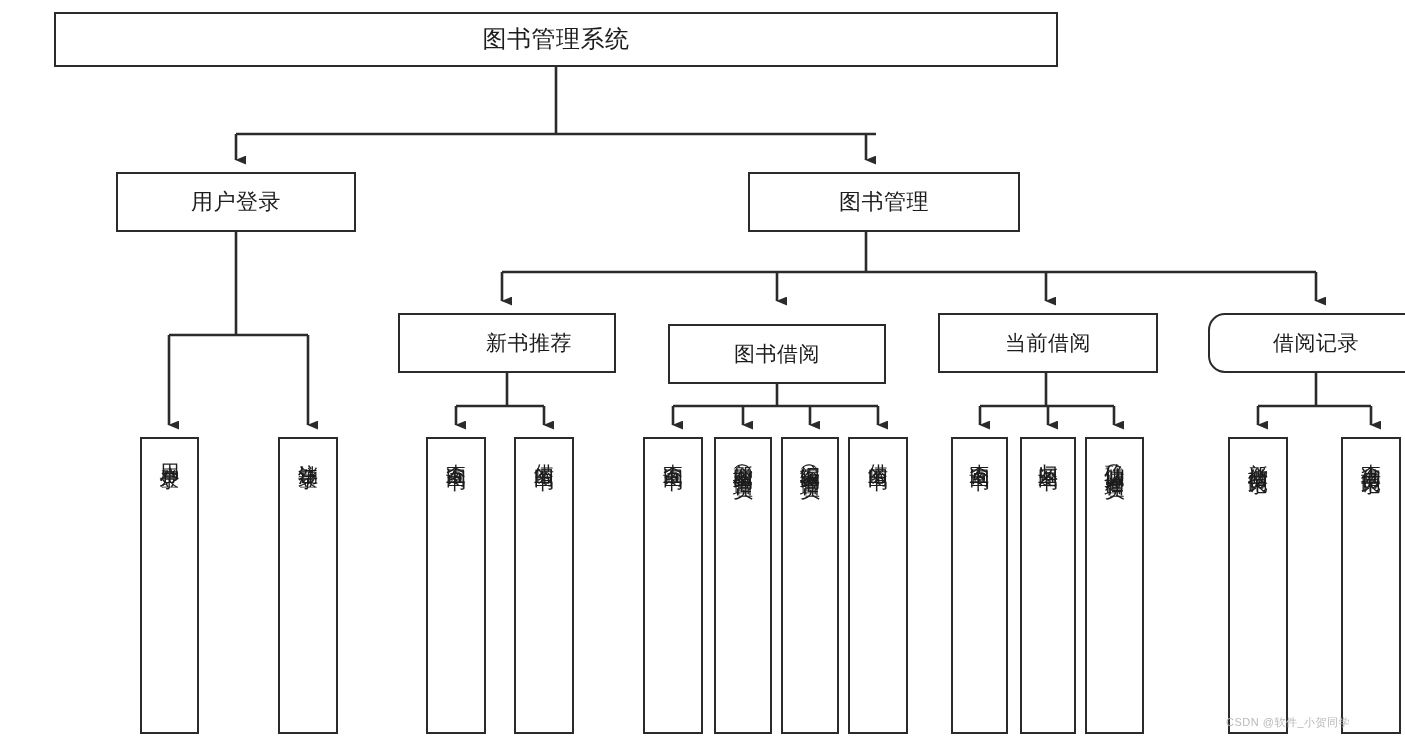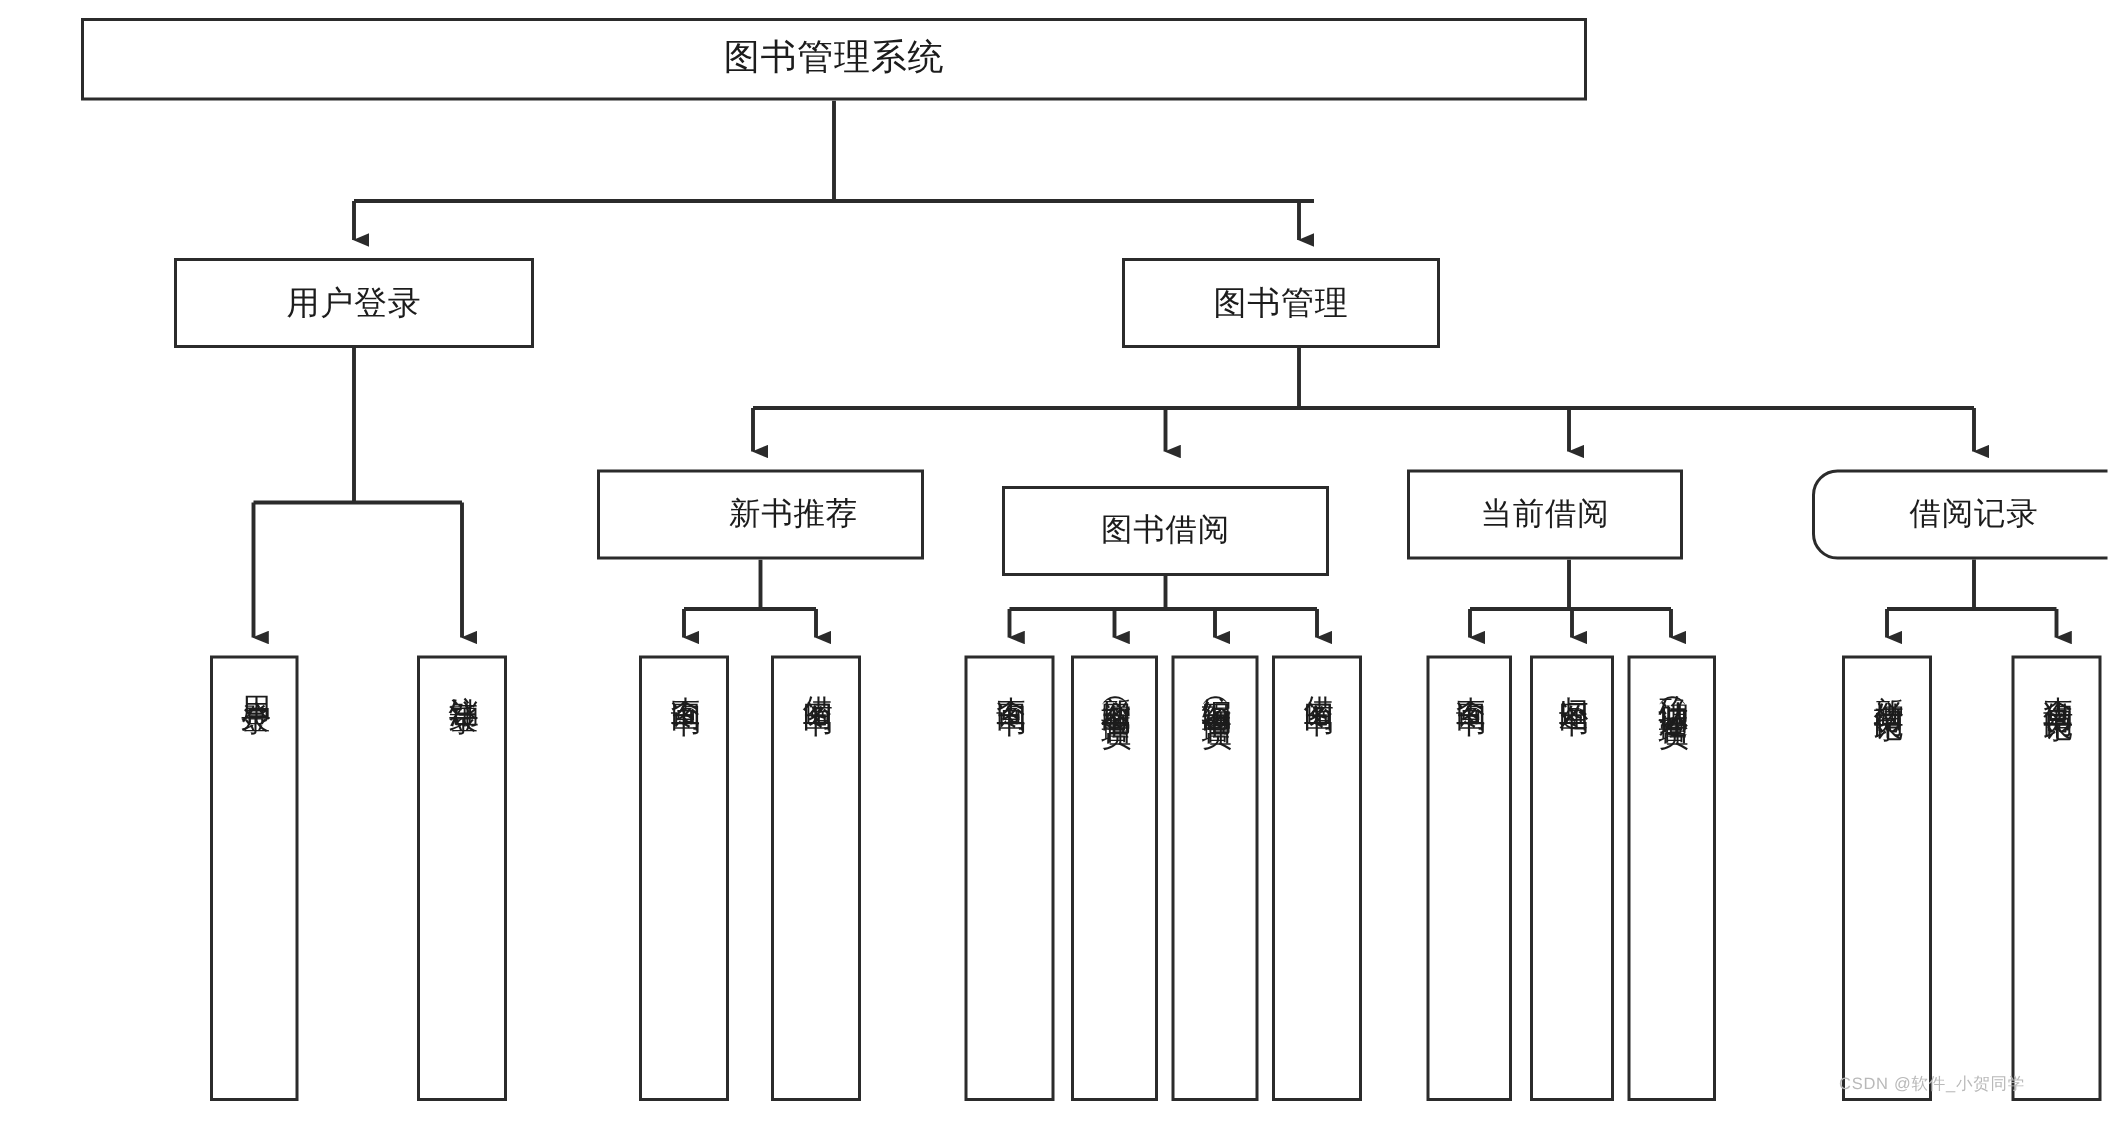--- a/index.html
+++ b/index.html
@@ -157,33 +157,33 @@
   </svg>
 
   <div class="node-box node-h" id="root-node" style="left:18px; top:12px; width:1004px; height:55px;">
     <span class="node-label">图书管理系统</span>
   </div>
 
   <div class="node-box node-h level2" style="left:80px; top:172px; width:240px; height:60px;">
     <span class="node-label">用户登录</span>
   </div>
 
-  <div class="node-box node-h level2" style="left:712px; top:172px; width:212px; height:60px;">
+  <div class="node-box node-h level2" style="left:712px; top:172px; width:272px; height:60px;">
     <span class="node-label">图书管理</span>
   </div>
 
   <div class="node-box node-h level3" style="left:362px; top:313px; width:218px; height:60px;padding-left:44px;">
     <span class="node-label">新书推荐</span>
   </div>
 
   <div class="node-box node-h level3" style="left:632px; top:324px; width:218px; height:60px;">
     <span class="node-label">图书借阅</span>
   </div>
 
-  <div class="node-box node-h level3" style="left:902px; top:313px; width:184px; height:60px;">
+  <div class="node-box node-h level3" style="left:902px; top:313px; width:220px; height:60px;">
     <span class="node-label">当前借阅</span>
   </div>
 
   <div class="node-box node-h level3" style="left:1172px; top:313px; width:216px; height:60px;border-radius:17px;">
     <span class="node-label">借阅记录</span>
   </div>
 
   <div class="node-box node-v leaf" style="left:104px; top:437px; width:59px; height:297px;">
     <span class="node-label">用户登录</span>
   </div>

